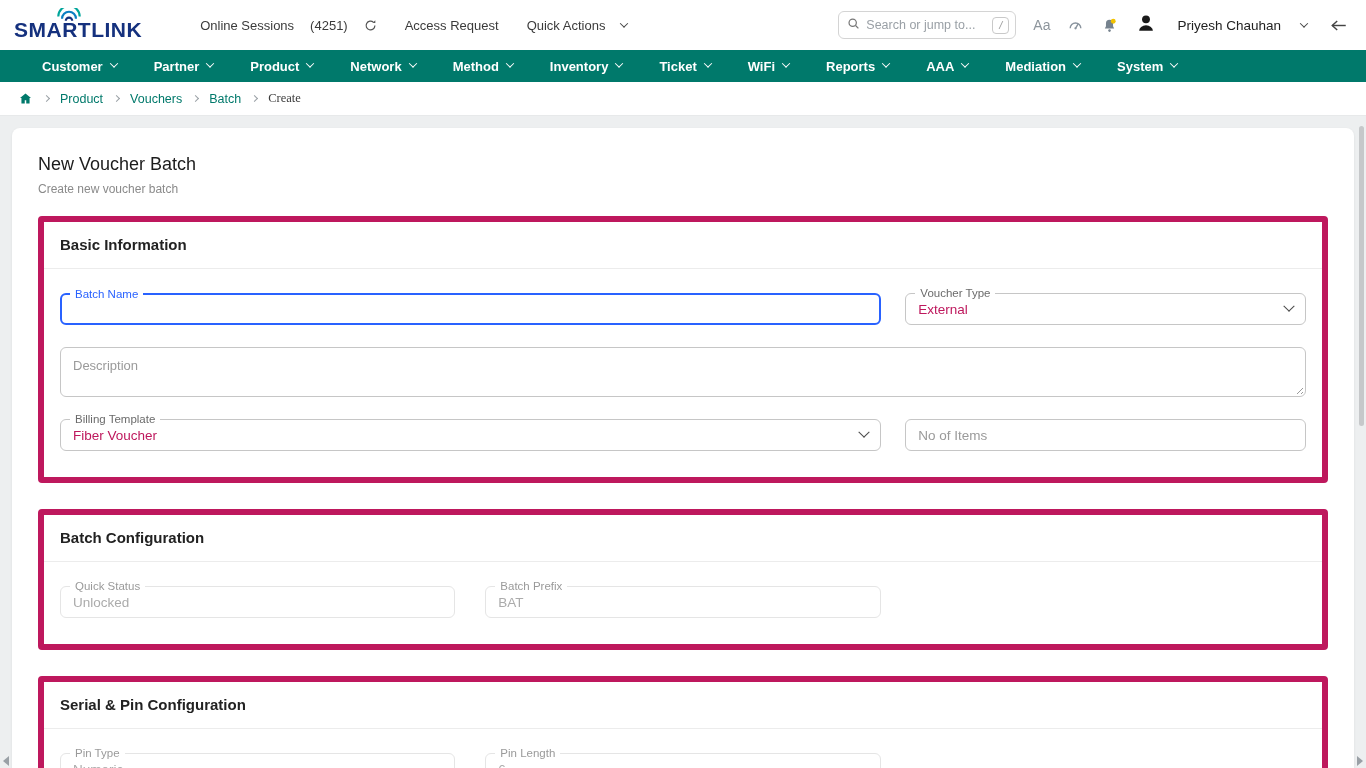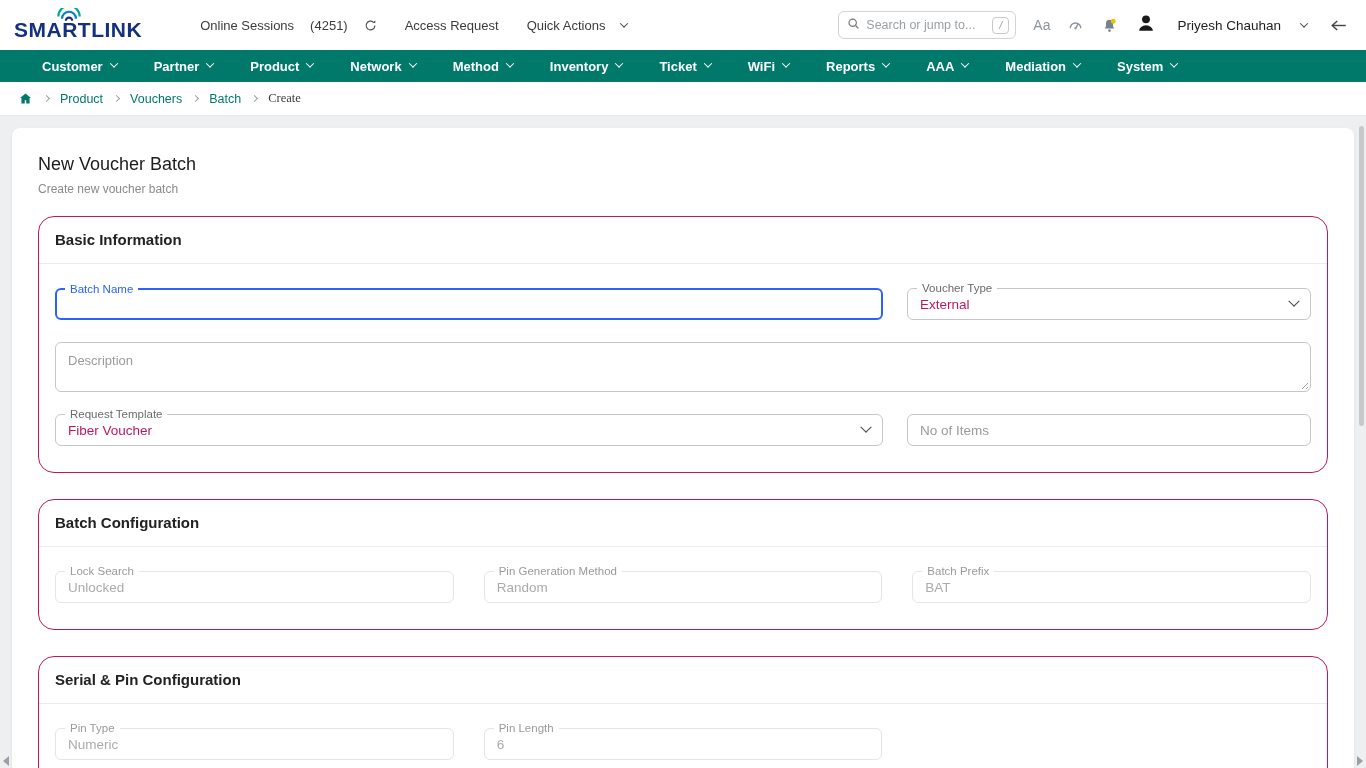--- a/index.html
+++ b/index.html
@@ -36,21 +36,21 @@
   .bc-link { color: #00796B; text-decoration: none; cursor: pointer; }
   .bc-current { color: #3c3c3c; font-family: Liberation Serif, serif; }
   .bc-home { display: flex; align-items: center; cursor: pointer; }
 
   
   .main-panel { margin: 12px 12px 0 12px; background: #fff; border-radius: 8px; box-shadow: 0 1px 3px rgba(0,0,0,.07); min-height: 900px; padding-bottom: 40px; }
   .page-head { padding: 26px 26px 0 26px; }
   .page-title { font-size: 18px; font-weight: 400; color: #1c1c1c; }
   .page-subtitle { font-size: 12px; color: #8a8a8a; margin-top: 7px; }
 
-  .card { margin: 20px 26px 26px 26px; border: 1px solid #be185d; border-radius: 16px; background: #fff; }
+  .card { margin: 20px 26px 26px 26px; border: 6px solid #be185d; border-radius: 4px; background: #fff; }
   .card-header { padding: 14px 16px; border-bottom: 1px solid #ececec; }
   .card-title { font-size: 15px; font-weight: 700; color: #222; }
   .card-body { padding: 24px 16px 26px 16px; }
   .frow { display: grid; gap: 24px; }
   .frow + .frow { margin-top: 22px; }
   .cols-2-1 { grid-template-columns: 2.05fr 1fr; }
   .cols-3 { grid-template-columns: 1fr 1fr 1fr; gap: 30px; }
 
   
   .field { position: relative; height: 32px; border: 1px solid #c6c6c6; border-radius: 6px; background: #fff; display: flex; align-items: center; padding: 0 12px; }
@@ -253,44 +253,40 @@
 
       <div class="frow">
         <div class="tarea-wrap">
           <textarea class="tarea" placeholder="Description" style=""></textarea>
           <span class="resize-handle"></span>
         </div>
       </div>
 
       <div class="frow cols-2-1">
         <div class="field">
-          <span class="flabel">Request Template</span>
+          <span class="flabel">Billing Template</span>
           <span class="fvalue">Fiber Voucher</span>
           <span class="sel-chev"></span>
         </div>
         <div class="field">
           <input class="finput" type="text" placeholder="No of Items" style="">
         </div>
       </div>
     </div>
   </section>
 
   <section class="card">
     <div class="card-header">
       <span class="card-title">Batch Configuration</span>
     </div>
     <div class="card-body">
       <div class="frow cols-3">
         <div class="field disabled">
-          <span class="flabel">Lock Search</span>
+          <span class="flabel">Quick Status</span>
           <span class="fvalue">Unlocked</span>
-        </div>
-        <div class="field disabled">
-          <span class="flabel">Pin Generation Method</span>
-          <span class="fvalue">Random</span>
         </div>
         <div class="field disabled">
           <span class="flabel">Batch Prefix</span>
           <span class="fvalue">BAT</span>
         </div>
       </div>
     </div>
   </section>
 
   <section class="card">

